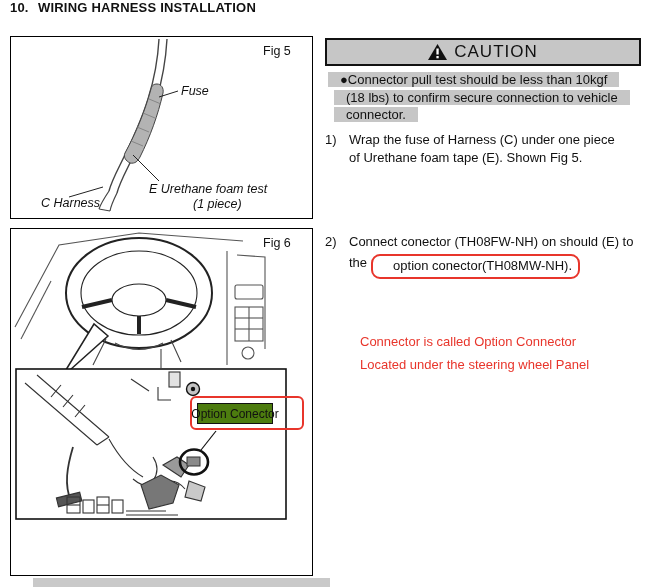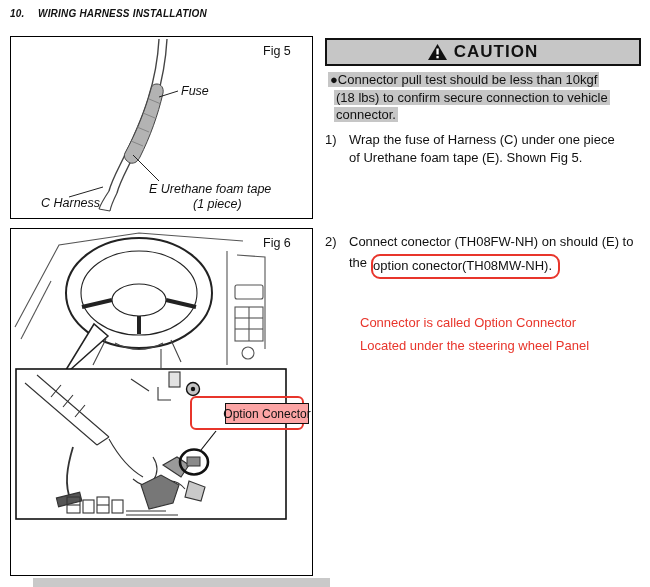--- a/index.html
+++ b/index.html
@@ -6,79 +6,78 @@
   html,body { background:#fff; }
   .page {
     position: relative;
     width: 650px; height: 587px;
     background: #fff;
     font-family: "Liberation Sans", "DejaVu Sans", sans-serif;
     color: #111;
     overflow: hidden;
   }
   .doc-title {
-    position: absolute; left: 10px; top: 8px;
-    font-size: 10px; font-weight: bold; letter-spacing: .2px;
+    position: absolute; left: 10px; top: 0;
+    font-size: 13px; font-weight: bold; letter-spacing: .2px;
     display: flex;
-    font-style: italic;
   }
   .doc-title .num { width: 28px; flex: none; }
   .figbox {
     position: absolute; border: 1.6px solid #000; background: #fff;
   }
   #fig5 { left: 10px; top: 36px; width: 303px; height: 183px; }
   #fig6 { left: 10px; top: 228px; width: 303px; height: 348px; }
   .fig-caption { position: absolute; font-size: 12.5px; white-space: nowrap; }
   .fig-label  { position: absolute; font-size: 12.5px; white-space: nowrap; font-style: italic; }
   .fig-svg { position: absolute; left: 0; top: 0; }
 
   .caution-header {
     position: absolute; left: 325px; top: 38px; width: 316px; height: 28px;
     background: var(--caution-gray, #c6c6c6);
     border: 2px solid #111;
     display: flex; align-items: center; justify-content: center; gap: 7px;
-    font-weight: bold; font-size: 17px; letter-spacing: 1px;
+    font-weight: normal; font-size: 17px; letter-spacing: 1px;
   }
   .warn-icon { display: inline-flex; }
   .caution-body {
     position: absolute; left: 328px; top: 71px;
     font-size: 13px; line-height: 17.5px;
   }
-  .caution-body .hl { background: var(--caution-gray, #c6c6c6); padding: 0 2px; text-align: right; }
+  .caution-body .hl { background: var(--caution-gray, #c6c6c6); padding: 0 12px; text-align: right; }
   .caution-body .ind { margin-left: 6px; }
 
   .step { position: absolute; left: 325px; font-size: 13px; line-height: 18px; display: flex; }
   .step .num { width: 24px; flex: none; }
   #step1 { top: 131px; }
   #step2 { top: 233px; }
   .step2-line2 { display: inline-flex; margin-top: 3px; }
   .redbox {
     display: inline-block;
     border: 2px solid var(--highlight-red, #e8352b);
     border-radius: 9px;
-    padding: 1px 6px 2px 0;
+    padding: 1px 6px 2px 20px;
     margin-left: 4px;
   }
 
   .annotation {
-    position: absolute; left: 360px; top: 312px;
+    position: absolute; left: 360px; top: 331px;
     color: var(--annotation-red, #e8352b);
     font-size: 13px; line-height: 22.5px;
   }
 
   .option-red-box {
     position: absolute; left: 179px; top: 167px; width: 114px; height: 34px;
     border: 2.5px solid var(--highlight-red, #e8352b);
     border-radius: 6px;
   }
   .option-label {
-    position: absolute; left: 186px; top: 174px; width: 84px; height: 21px;
-    background: #fca5a5; border: 1.5px solid #111;
+    position: absolute; left: 186px; top: 174px; width: 76px; height: 21px;
+    background: #4d7c0f; border: 1.5px solid #111;
     display: flex; align-items: center; justify-content: center;
-    font-size: 12px; white-space: nowrap; margin-left: 28px;
+    font-size: 12px; white-space: nowrap;
   }
   .bottom-strip {
     position: absolute; left: 33px; top: 578px; width: 297px; height: 9px;
     background: #c9c9c9;
   }
 </style>
 </head>
 <body>
 
 <div class="page">
@@ -94,21 +93,21 @@
       <path d="M156,2 C155,20 152,41 145,64 C137,90 126,112 117,130 C112,140 108,148 106,156" stroke="#444" stroke-width="1.4" fill="none"></path>
       <path d="M98,154 C94,160 90,166 88,172 M106,156 C103,162 100,168 99,174 M88,172 L99,174" stroke="#444" stroke-width="1.2" fill="none"></path>
       <path d="M140,52 C134,74 125,96 114,116 C112,120 115,124 119,126 C124,127 127,124 129,120 C139,100 147,78 152,56 C153,51 150,47 146,47 C143,47 141,48 140,52 Z" fill="#b3b3b3" stroke="#444" stroke-width="1"></path>
       <path d="M138,62 l12,5 M132,76 l12,5 M126,90 l12,5 M120,104 l12,5" stroke="#7a7a7a" stroke-width="0.8" fill="none"></path>
       <path d="M167,54 L148,60" stroke="#222" stroke-width="1" fill="none"></path>
       <path d="M148,144 L122,118" stroke="#222" stroke-width="1" fill="none"></path>
       <path d="M58,160 L92,150" stroke="#222" stroke-width="1" fill="none"></path>
     </svg>
     <span class="fig-caption" style="left:252px; top:7px;">Fig 5</span>
     <span class="fig-label" style="left:170px; top:47px;">Fuse</span>
-    <span class="fig-label" style="left:138px; top:145px;">E Urethane foam tape</span>
+    <span class="fig-label" style="left:138px; top:145px;">E Urethane foam test</span>
     <span class="fig-label" style="left:182px; top:160px;">(1 piece)</span>
     <span class="fig-label" style="left:30px; top:159px;">C Harness</span>
   </div>
 
   <div class="figbox" id="fig6">
     <svg class="fig-svg" width="300" height="345" viewBox="0 0 300 345">
       <g stroke="#555" fill="none" stroke-width="1.1">
         <path d="M4,98 L48,16 L128,4 L232,12"></path>
         <path d="M10,110 L40,52"></path>
         <path d="M216,22 L216,136"></path>

